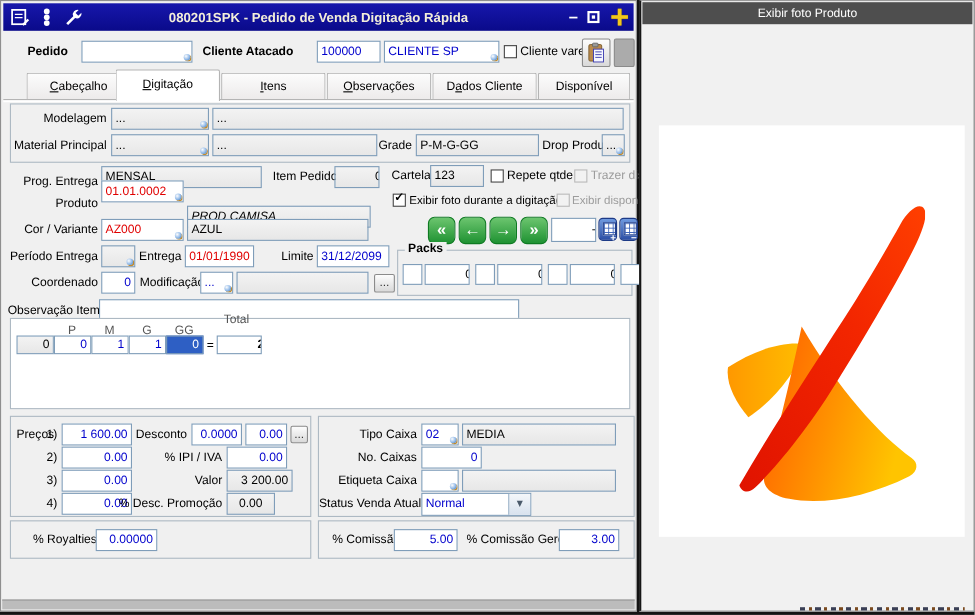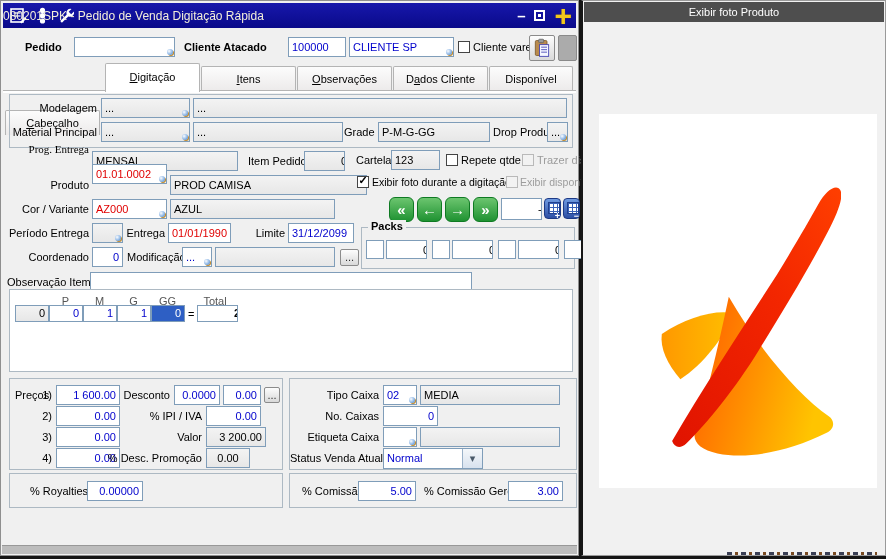--- a/index.html
+++ b/index.html
@@ -4,22 +4,22 @@
 <style>
   html,body{margin:0;padding:0;}
   body{width:886px;height:559px;background:#141414;position:relative;overflow:hidden;
        font-family:"Liberation Sans",sans-serif;font-size:11px;color:#000;}
   
   .mw{position:absolute;left:0;top:0;width:579px;height:556px;background:#f0f0f0;
       border:1px solid #8f8f8f;box-sizing:border-box;}
   .titlebar{position:absolute;left:2px;top:2px;right:2px;height:25px;
       background:linear-gradient(#1717ab,#0a0a8a);display:flex;align-items:center;}
   .tb-ico{margin-left:7px;width:17px;height:17px;flex:0 0 auto;}
-  .tb-title{position:absolute;left:0;right:0;color:#f3eeda;
-      font-weight:normal;font-size:12px;}
+  .tb-title{position:absolute;left:0;right:0;text-align:center;color:#f3eeda;
+      font-weight:bold;font-size:12px;}
   .tb-btns{position:absolute;right:4px;top:0;height:25px;display:flex;align-items:center;gap:9px;}
   .tb-min{color:#fff;font-weight:bold;font-size:15px;line-height:10px;}
   .tb-restore{width:11px;height:11px;border:2px solid #fff;box-sizing:border-box;
       display:inline-flex;align-items:center;justify-content:center;}
   .tb-restore i{width:3px;height:3px;background:#fff;}
   .tb-close{color:#f2c71c;font-weight:bold;font-size:30px;line-height:22px;
       text-shadow:0 0 1px #8a6d00;}
   
   .lbl{position:absolute;height:20px;line-height:20px;white-space:nowrap;}
   .rt{text-align:right;} .ctr{text-align:center;} .b{font-weight:bold;}
@@ -121,48 +121,48 @@
       <rect x="4" y="3" width="14" height="18" rx="1.5" fill="#b98a4d" stroke="#7a5a2a"></rect>
       <rect x="8" y="1.5" width="6" height="4" rx="1" fill="#9a9a9a" stroke="#666"></rect>
       <rect x="9" y="8" width="11" height="14" fill="#f5f7ff" stroke="#3b3bb0"></rect>
       <line x1="11" y1="11" x2="18" y2="11" stroke="#3b3bb0"></line>
       <line x1="11" y1="14" x2="18" y2="14" stroke="#3b3bb0"></line>
       <line x1="11" y1="17" x2="18" y2="17" stroke="#3b3bb0"></line>
     </svg>
   </div>
   <div class="btn3d" style="left:557px;top:34px;width:19px;height:26px;background:#ababab;border-color:#8a8a8a;"></div>
 
-  <div class="tab" style="left:4px;margin-top:44px;"><span></span><span class="mn">C</span><span>abeçalho</span></div>
+  <div class="tab" style="left:23px;"><span></span><span class="mn">C</span><span>abeçalho</span></div>
   <div class="tab active" style="left:104px;"><span></span><span class="mn">D</span><span>igitação</span></div>
   <div class="tab" style="left:200px;"><span></span><span class="mn">I</span><span>tens</span></div>
   <div class="tab" style="left:296px;"><span></span><span class="mn">O</span><span>bservações</span></div>
   <div class="tab" style="left:392px;"><span>D</span><span class="mn">a</span><span>dos Cliente</span></div>
   <div class="tab" style="left:488px;width:84px;"><span>Disponível</span><span class="mn"></span><span></span></div>
   <div class="tabline"></div>
 
   <div class="gbox" style="left:8px;top:93px;width:564px;height:54px;"></div>
   <div class="lbl rt" style="left:8px;top:97px;width:88px;">Modelagem</div>
   <div class="f ro lk" style="left:100px;top:97px;width:89px;">...</div>
   <div class="f ro" style="left:192px;top:97px;width:374px;">...</div>
   <div class="lbl rt" style="left:8px;top:121px;width:88px;">Material Principal</div>
   <div class="f ro lk" style="left:100px;top:121px;width:89px;">...</div>
   <div class="f ro" style="left:192px;top:121px;width:150px;">...</div>
   <div class="lbl rt" style="left:343px;top:121px;width:30px;">Grade</div>
   <div class="f ro" style="left:377px;top:121px;width:112px;">P-M-G-GG</div>
   <div class="lbl" style="left:492px;top:121px;">Drop Produto</div>
   <div class="f ro lk" style="left:546px;top:121px;width:21px;">...</div>
 
-  <div class="lbl rt" style="left:8px;top:138px;width:80px;font-family:Liberation Serif, serif;">Prog. Entrega</div>
+  <div class="lbl rt" style="left:8px;top:154px;width:80px;">Prog. Entrega</div>
   <div class="f ro" style="left:91px;top:150px;width:146px;">MENSAL</div>
   <div class="lbl" style="left:247px;top:150px;">Item Pedido</div>
   <div class="f ro ctr blk" style="left:303px;top:150px;width:40px;">0000</div>
 
   <div class="lbl rt" style="left:8px;top:174px;width:80px;">Produto</div>
   <div class="f red lk" style="left:91px;top:163px;width:75px;">01.01.0002</div>
-  <div class="f ro" style="left:169px;top:174px;width:197px;">PROD CAMISA</div>
+  <div class="f ro" style="left:169px;top:186px;width:167px;font-style:italic;">PROD CAMISA</div>
 
   <div class="lbl rt" style="left:8px;top:198px;width:80px;">Cor / Variante</div>
   <div class="f red lk" style="left:91px;top:198px;width:75px;">AZ000</div>
   <div class="f ro" style="left:169px;top:198px;width:165px;">AZUL</div>
 
   <div class="lbl rt" style="left:8px;top:222px;width:80px;">Período Entrega</div>
   <div class="f ro lk" style="left:91px;top:222px;width:31px;"></div>
   <div class="lbl rt" style="left:124px;top:222px;width:40px;">Entrega</div>
   <div class="f red" style="left:167px;top:222px;width:63px;">01/01/1990</div>
   <div class="lbl rt" style="left:250px;top:222px;width:34px;">Limite</div>
@@ -225,21 +225,21 @@
       </div>
     </div>
   </div>
 
   <div class="gbox" style="left:8px;top:288px;width:564px;height:83px;background:#fff;"></div>
   <div class="lbl ctr" style="left:14px;top:306px;width:33px;color:#555;">PP</div>
   <div class="lbl ctr" style="left:48px;top:290px;width:33px;color:#555;">P</div>
   <div class="lbl ctr" style="left:82px;top:290px;width:33px;color:#555;">M</div>
   <div class="lbl ctr" style="left:116px;top:290px;width:33px;color:#555;">G</div>
   <div class="lbl ctr" style="left:150px;top:290px;width:33px;color:#555;">GG</div>
-  <div class="lbl ctr" style="left:194px;top:290px;width:40px;color:#555;">Total</div>
+  <div class="lbl ctr" style="left:194px;top:280px;width:40px;color:#555;">Total</div>
   <div class="f ro rt" style="left:14px;top:304px;width:34px;height:17px;line-height:15px;">0</div>
   <div class="f rt" style="left:48px;top:304px;width:34px;height:17px;line-height:15px;">0</div>
   <div class="f rt" style="left:82px;top:304px;width:34px;height:17px;line-height:15px;">1</div>
   <div class="f rt" style="left:116px;top:304px;width:34px;height:17px;line-height:15px;">1</div>
   <div class="f rt sel" style="left:150px;top:304px;width:34px;height:17px;line-height:15px;">0</div>
   <div class="lbl" style="left:187px;top:303px;">=</div>
   <div class="f rt blk b" style="left:196px;top:304px;width:40px;height:17px;line-height:15px;">2</div>
 
   <div class="gbox" style="left:8px;top:377px;width:274px;height:92px;">
     <div class="lbl" style="left:5px;top:6px;">Preços</div>

